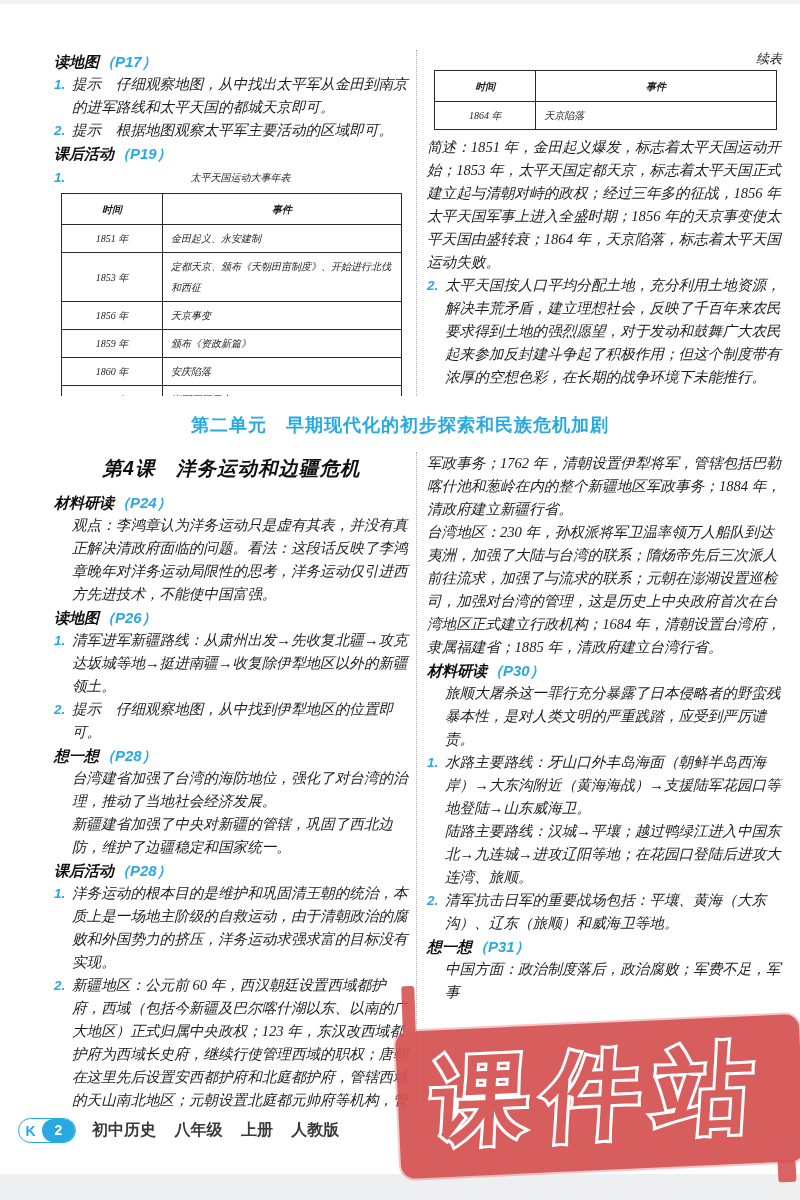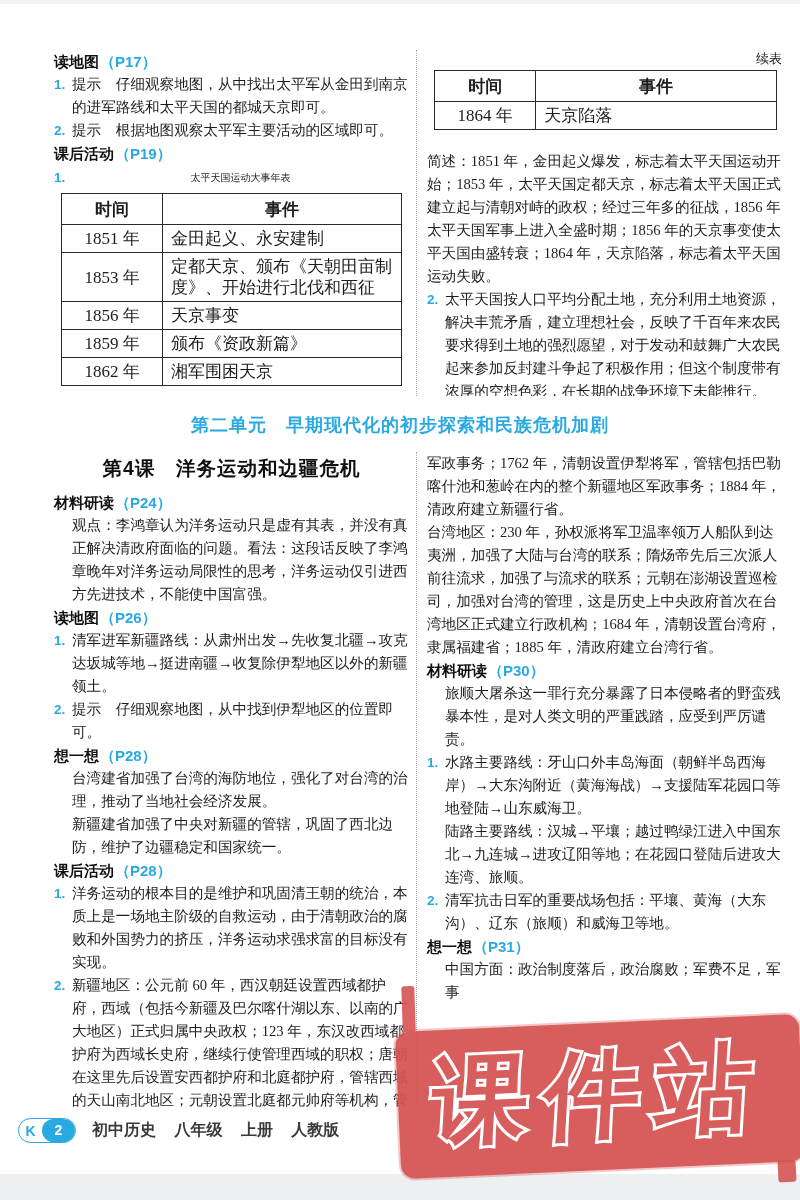--- a/index.html
+++ b/index.html
@@ -12,38 +12,38 @@
   .sheet{
     position:relative;width:800px;height:1200px;overflow:hidden;background:#ffffff;
     font-family:"Liberation Serif","DejaVu Serif",serif;color:var(--ink);
   }
   .top-strip{position:absolute;top:0;left:0;width:800px;height:4px;background:#f2f3f4;}
   .bottom-strip{position:absolute;bottom:0;left:0;width:800px;height:26px;background:#edeff0;z-index:1;}
 
   .section{display:flex;padding:0 16px 0 54px;box-sizing:border-box;}
   .section.top{margin-top:50px;height:346px;overflow:hidden;}
   .section.bottom{height:658px;overflow:hidden;}
-  .col{box-sizing:border-box;font-size:14.6px;line-height:23px;}
+  .col{box-sizing:border-box;font-size:14.6px;line-height:23px;font-style:italic;}
   .col.leftc{width:363px;padding-right:7px;border-right:1.5px dotted #a7adb3;}
   .col.rightc{width:367px;padding-left:10px;}
 
   .sec-label{font-family:"Liberation Sans","DejaVu Sans",sans-serif;font-weight:bold;font-size:15px;line-height:23px;}
   .sec-label .lbl{color:#111;}
   .sec-label .pg{color:var(--blue);margin-left:1px;}
 
   .item{display:flex;}
   .item .n{flex:0 0 18px;color:var(--blue);font-family:"Liberation Sans","DejaVu Sans",sans-serif;font-weight:bold;font-size:13.5px;line-height:23px;}
   .item .t{flex:1;}
   .ind{padding-left:18px;}
 
   .tbl-cap{display:flex;margin:1px 0 4px 0;}
   .tbl-cap .n{flex:0 0 18px;color:var(--blue);font-family:"Liberation Sans","DejaVu Sans",sans-serif;font-weight:bold;font-size:13.5px;}
   .tbl-cap .cap{flex:1;text-align:center;font-size:10px;}
 
-  table.evt{border-collapse:collapse;width:96%;margin:0 auto 20px auto;font-size:17px;}
+  table.evt{border-collapse:collapse;width:96%;margin:0 auto 6px auto;font-size:10px;}
   table.evt th,table.evt td{border:1.4px solid #2a2a2a;padding:3px 8px;line-height:21px;}
   table.evt th{font-weight:bold;text-align:center;height:24px;}
   table.evt td.time{text-align:center;white-space:nowrap;width:84px;}
   table.evt td.evtc{text-align:left;}
 
   .cont-label{text-align:right;font-size:13px;line-height:18px;margin:0 2px 2px 0;}
 
   .unit-title{
     text-align:center;color:var(--blue);font-family:"Liberation Sans","DejaVu Sans",sans-serif;
     font-weight:bold;font-size:18px;line-height:30px;margin:14px 0 12px 0;letter-spacing:1px;
@@ -123,20 +123,24 @@
           <td class="time">1853 年</td>
           <td class="evtc">定都天京、颁布《天朝田亩制度》、开始进行北伐和西征</td>
         </tr>
         <tr>
           <td class="time">1856 年</td>
           <td class="evtc">天京事变</td>
         </tr>
         <tr>
           <td class="time">1859 年</td>
           <td class="evtc">颁布《资政新篇》</td>
+        </tr>
+        <tr>
+          <td class="time">1860 年</td>
+          <td class="evtc">安庆陷落</td>
         </tr>
         <tr>
           <td class="time">1862 年</td>
           <td class="evtc">湘军围困天京</td>
         </tr>
       </tbody>
         </table>
     </div>
 
     <div class="col rightc">

